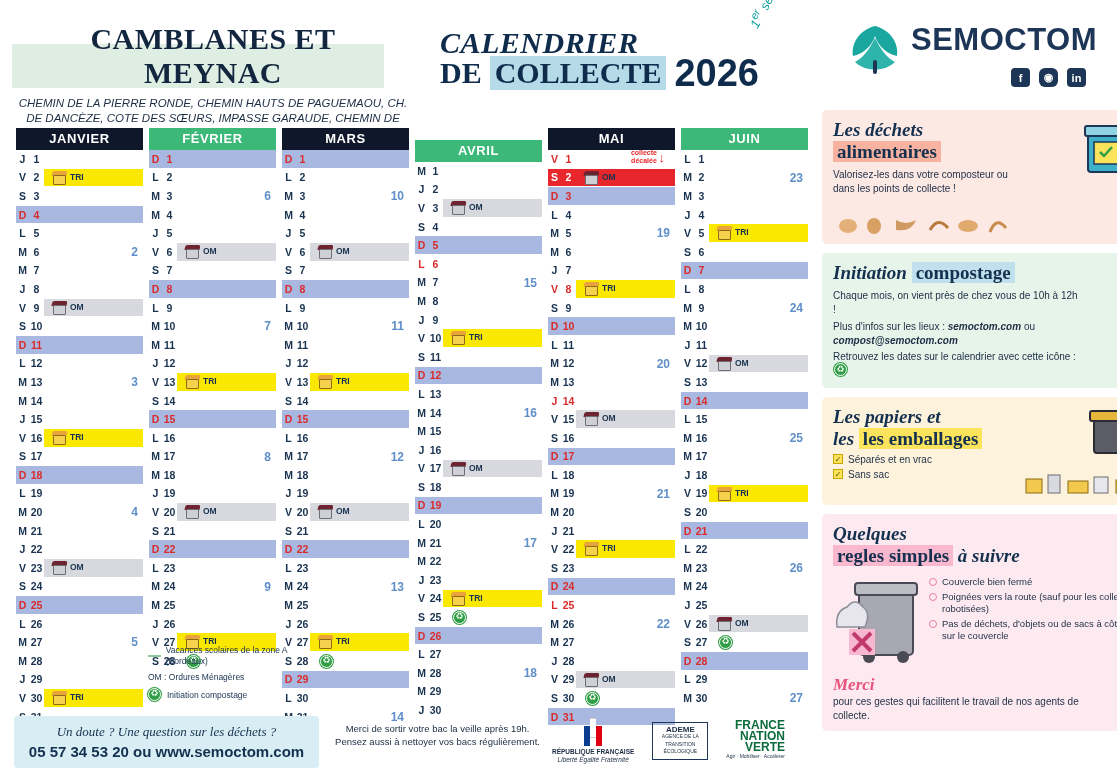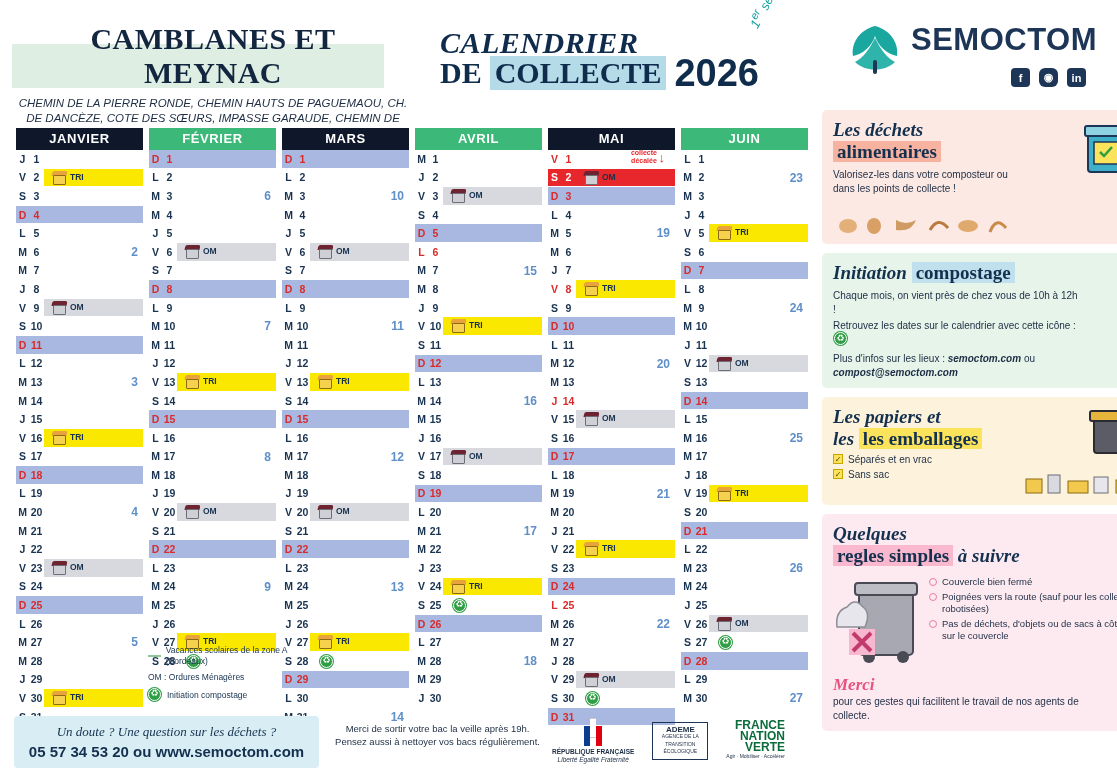--- a/index.html
+++ b/index.html
@@ -727,21 +727,21 @@
         <div class="cell"></div>
       </div>
       <div class="row bg plain">
         <span class="d">M</span>
         <span class="n">31</span>
         <div class="cell">
           <span class="weeknum">14</span>
         </div>
       </div>
     </div>
-    <div class="month" style="left: 399px; top: 0px;">
+    <div class="month" style="left: 399px; top: 12px;">
       <div class="m-head green">AVRIL</div>
       <div class="row bg plain">
         <span class="d">M</span>
         <span class="n">1</span>
         <div class="cell"></div>
       </div>
       <div class="row bg plain">
         <span class="d">J</span>
         <span class="n">2</span>
         <div class="cell"></div>
@@ -1355,31 +1355,31 @@
       <path d="M156 20 q6 -16 16 -4" stroke="#c98b4b" stroke-width="3" fill="none"></path>
     </svg>
   </div>
 
   <div class="card mint">
     <div class="c-title">
       <span>Initiation</span>
       <span class="hl-blue">compostage</span>
     </div>
     <div class="c-text wide">Chaque mois, on vient près de chez vous de 10h à 12h !</div>
+    <div class="c-text wide" style="margin-top:4px;">
+      <span>Plus d'infos sur les lieux :</span>
+      <b><i><span>semoctom.com</span></i></b>
+      <span>ou</span><br>
+      <b><i><span>compost@semoctom.com</span></i></b>
+    </div>
     <div class="c-text wide" style="margin-top:3px;">
       <span>Retrouvez les dates sur le calendrier avec cette icône :</span>
       <span style="position:relative;display:inline-block;width:15px;height:12px;">
         <span class="compost" style="left:1px;top:-1px;"></span>
       </span>
-    </div>
-    <div class="c-text wide" style="margin-top:4px;">
-      <span>Plus d'infos sur les lieux :</span>
-      <b><i><span>semoctom.com</span></i></b>
-      <span>ou</span><br>
-      <b><i><span>compost@semoctom.com</span></i></b>
     </div>
   </div>
 
   <div class="card cream">
     <div class="c-title">
       <span>Les papiers et</span><br>
       <span>les </span><span class="hl-yellow">les emballages</span>
     </div>
     <div class="chk">
       <span class="box">✓</span>

